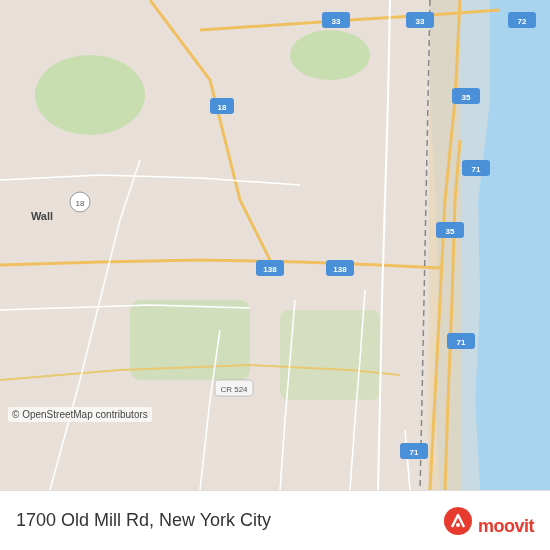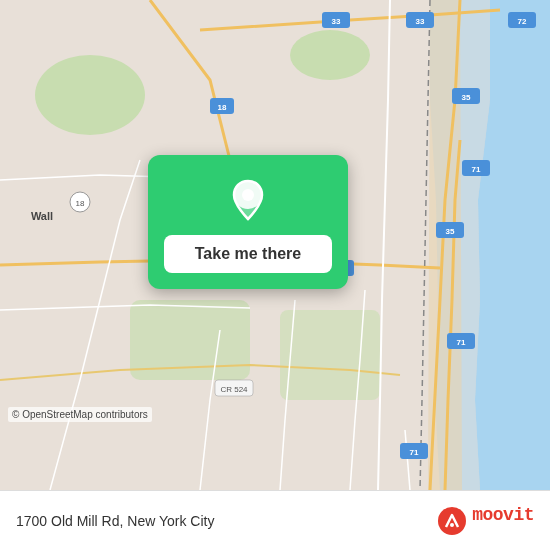--- a/index.html
+++ b/index.html
@@ -45,29 +45,28 @@
       height: 60px;
       background: #fff;
       display: flex;
       align-items: center;
       padding: 0 16px;
       border-top: 1px solid #ddd;
     }
 
     .bottom-address {
       flex: 1;
-      font-size: 14px;
+      font-size: 18px;
       color: #333;
     }
 
     .moovit-logo {
       display: flex;
-      align-items: flex-start;
+      align-items: flex-end;
       gap: 4px;
-      font-family: Liberation Mono, monospace;
     }
 
     .moovit-icon {
       width: 32px;
       height: 32px;
     }
 
     .moovit-text {
       font-size: 18px;
       font-weight: bold;
@@ -212,30 +211,20 @@
     <text x="234" y="392" text-anchor="middle" font-size="8" font-family="Arial" fill="#555">CR 524</text>
 
     <rect x="400" y="443" width="28" height="16" rx="3" fill="#4a90d9"></rect>
     <text x="414" y="455" text-anchor="middle" font-size="8" font-family="Arial" font-weight="bold" fill="white">71</text>
 
     <text x="42" y="220" text-anchor="middle" font-size="11" font-family="Arial" fill="#444" font-weight="bold">Wall</text>
   </svg>
 
   <div class="map-attribution">© OpenStreetMap contributors</div>
 
-  <div id="popup-card">
-
-    <svg class="pin-icon" viewBox="0 0 48 48" xmlns="http://www.w3.org/2000/svg">
-      <circle cx="24" cy="20" r="14" fill="white" opacity="0.9"></circle>
-      <path d="M24 6 C16 6 10 12 10 20 C10 30 24 44 24 44 C24 44 38 30 38 20 C38 12 32 6 24 6 Z" fill="white" opacity="0.3"></path>
-      <path d="M24 6 C16 6 10 12 10 20 C10 30 24 44 24 44 C24 44 38 30 38 20 C38 12 32 6 24 6 Z" fill="none" stroke="white" stroke-width="2.5"></path>
-      <circle cx="24" cy="20" r="6" fill="white"></circle>
-    </svg>
-    <button class="take-me-btn">Take me there</button>
-  </div>
 </div>
 
 <div id="bottom-bar">
   <span class="bottom-address">1700 Old Mill Rd, New York City</span>
   <div class="moovit-logo">
 
     <svg class="moovit-icon" viewBox="0 0 32 32" xmlns="http://www.w3.org/2000/svg">
       <circle cx="16" cy="16" r="14" fill="#e63b2e"></circle>
       <path d="M10 22 L16 10 L22 22" fill="none" stroke="white" stroke-width="2.5" stroke-linejoin="round"></path>
       <circle cx="16" cy="20" r="2" fill="white"></circle>

